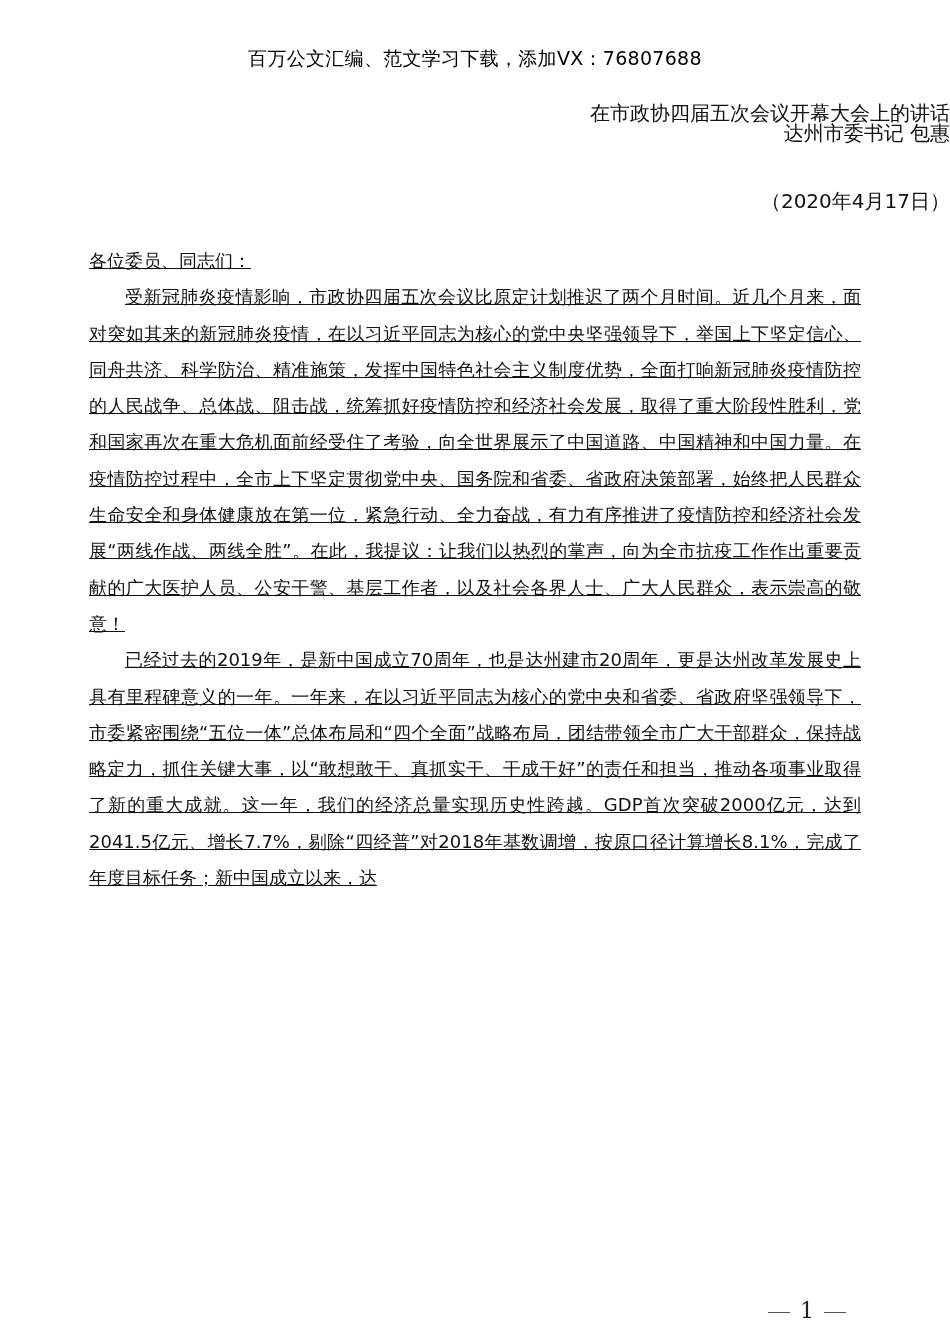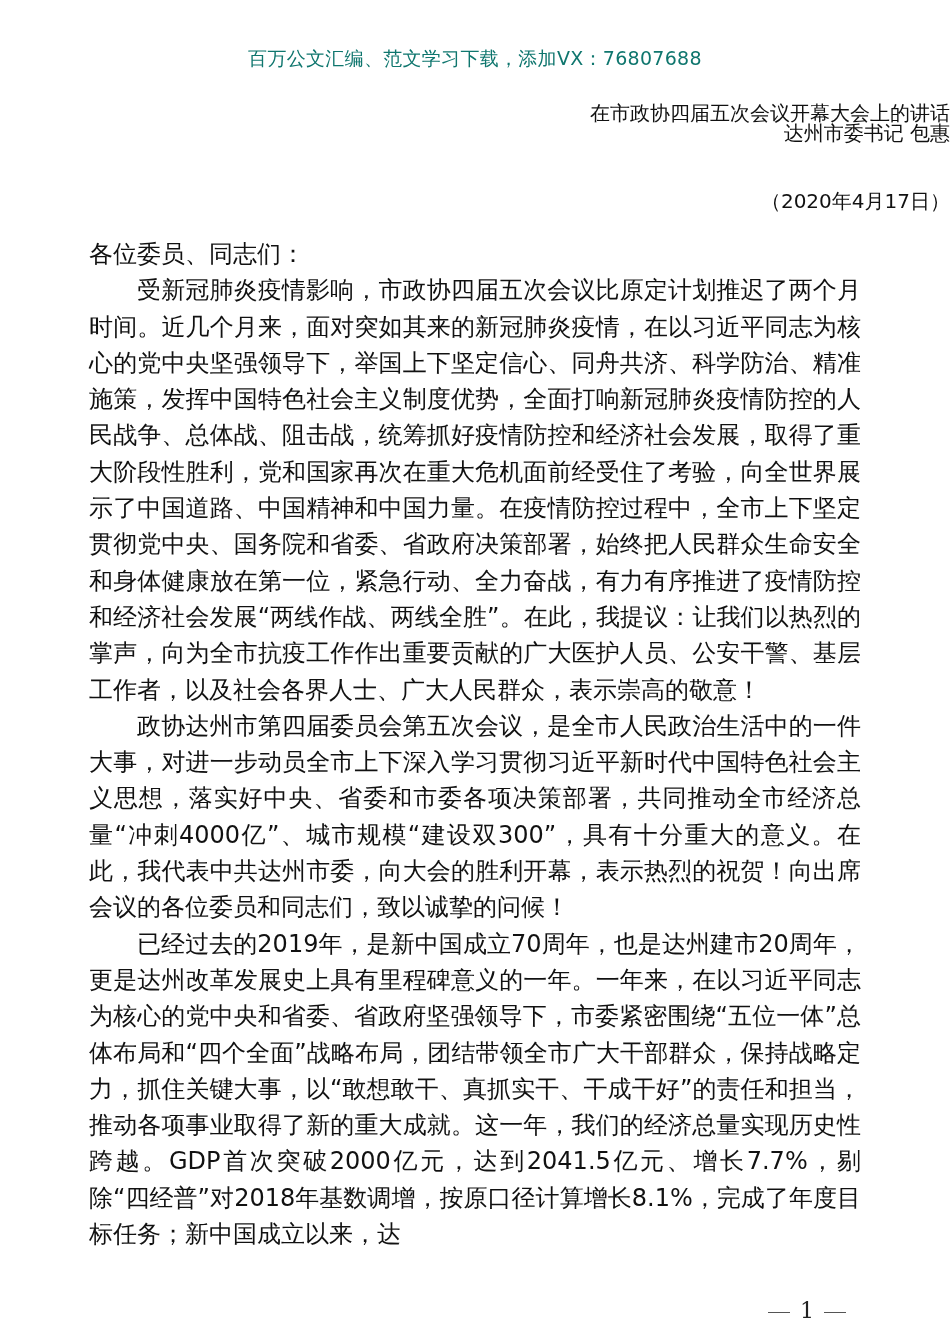--- a/index.html
+++ b/index.html
@@ -1,42 +1,41 @@
 <!DOCTYPE html>
 <html><head>
 <meta charset="utf-8">
 <style>
   html, body { margin: 0; padding: 0; background: #ffffff; }
   body { width: 950px; height: 1344px; position: relative; overflow: hidden;
          font-family: "DejaVu Sans", "Liberation Sans", sans-serif; color: #111; }
   .watermark { position: absolute; top: 46px; left: 0; width: 950px; text-align: center;
-               font-size: 19px; color: #0f766e; letter-spacing: 0.3px; }
+               font-size: 19px; color: #000000; letter-spacing: 0.3px; }
   .title { position: absolute; left: 0; width: 950px; text-align: right; font-size: 20px; color: #111; }
   .t1 { top: 100px; }
   .t2 { top: 120px; }
   .t3 { top: 188px; }
-  .body-text { position: absolute; top: 236px; left: 89px; width: 772px; font-size: 24px;
-               line-height: 36.3px; text-align: justify; text-justify: inter-character; }
+  .body-text { position: absolute; top: 243px; left: 89px; width: 772px; font-size: 18px;
+               line-height: 36.3px; text-align: justify; text-justify: inter-character; text-decoration: underline; }
   .body-text p { margin: 0; }
   .indent { text-indent: 2em; }
   .page-num { position: absolute; top: 1298px; left: 758px; font-family: "DejaVu Serif", "Liberation Serif", serif;
               font-size: 22px; color: #222; }
   .page-num .dash { display: inline-block; width: 22px; height: 1px; background: #555; vertical-align: middle; margin: 0 10px; }
 </style>
 </head>
 <body>
 
 <div class="watermark">百万公文汇编、范文学习下载，添加VX：76807688</div>
 
 <div class="title t1">在市政协四届五次会议开幕大会上的讲话</div>
 <div class="title t2">达州市委书记 包惠</div>
 <div class="title t3">（2020年4月17日）</div>
 
 <div class="body-text">
   <p>各位委员、同志们：</p>
   <p class="indent">受新冠肺炎疫情影响，市政协四届五次会议比原定计划推迟了两个月时间。近几个月来，面对突如其来的新冠肺炎疫情，在以习近平同志为核心的党中央坚强领导下，举国上下坚定信心、同舟共济、科学防治、精准施策，发挥中国特色社会主义制度优势，全面打响新冠肺炎疫情防控的人民战争、总体战、阻击战，统筹抓好疫情防控和经济社会发展，取得了重大阶段性胜利，党和国家再次在重大危机面前经受住了考验，向全世界展示了中国道路、中国精神和中国力量。在疫情防控过程中，全市上下坚定贯彻党中央、国务院和省委、省政府决策部署，始终把人民群众生命安全和身体健康放在第一位，紧急行动、全力奋战，有力有序推进了疫情防控和经济社会发展“两线作战、两线全胜”。在此，我提议：让我们以热烈的掌声，向为全市抗疫工作作出重要贡献的广大医护人员、公安干警、基层工作者，以及社会各界人士、广大人民群众，表示崇高的敬意！</p>
-  <p class="indent">政协达州市第四届委员会第五次会议，是全市人民政治生活中的一件大事，对进一步动员全市上下深入学习贯彻习近平新时代中国特色社会主义思想，落实好中央、省委和市委各项决策部署，共同推动全市经济总量“冲刺4000亿”、城市规模“建设双300”，具有十分重大的意义。在此，我代表中共达州市委，向大会的胜利开幕，表示热烈的祝贺！向出席会议的各位委员和同志们，致以诚挚的问候！</p>
   <p class="indent">已经过去的2019年，是新中国成立70周年，也是达州建市20周年，更是达州改革发展史上具有里程碑意义的一年。一年来，在以习近平同志为核心的党中央和省委、省政府坚强领导下，市委紧密围绕“五位一体”总体布局和“四个全面”战略布局，团结带领全市广大干部群众，保持战略定力，抓住关键大事，以“敢想敢干、真抓实干、干成干好”的责任和担当，推动各项事业取得了新的重大成就。这一年，我们的经济总量实现历史性跨越。GDP首次突破2000亿元，达到2041.5亿元、增长7.7%，剔除“四经普”对2018年基数调增，按原口径计算增长8.1%，完成了年度目标任务；新中国成立以来，达</p>
 </div>
 
 <div class="page-num">
   <span class="dash"></span><span>1</span><span class="dash"></span>
 </div>
 
 </body></html>

